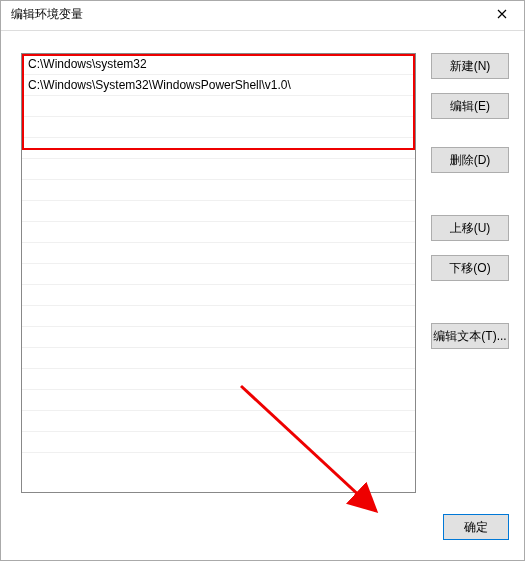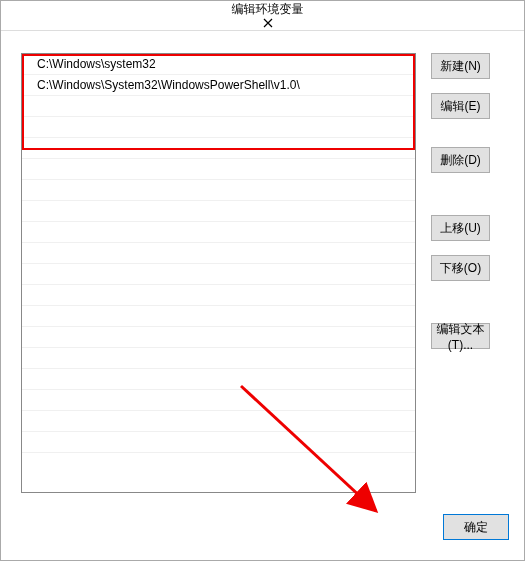--- a/index.html
+++ b/index.html
@@ -10,45 +10,44 @@
       width: 525px;
       height: 561px;
       overflow: hidden;
       position: relative;
     }
     .window { border: 1px solid #aaa; width: 525px; height: 561px; position: relative; background: #fff; }
     .titlebar {
       display: flex; align-items: center; justify-content: space-between;
       height: 30px; padding: 0 0 3px 10px; border-bottom: 1px solid #ddd;
       background: #fff;
-      flex-direction: column;
     }
     .titlebar .title { font-size: 12px; color: #000; }
     .titlebar .close {
       width: 45px; height: 30px; display:flex; align-items:center; justify-content:center;
       font-size: 14px; color:#000; cursor:default;
     }
     .titlebar .close svg { width:10px; height:10px; }
     .body { position:absolute; top:30px; left:0; right:0; bottom:0; }
     .listbox {
       position:absolute; top:22px; left:20px; width:395px; height:440px;
       border:1px solid #888; background:#fff; overflow:hidden;
     }
     .highlight-box {
       position:absolute; top:0; left:0; right:0; height:96px;
       border:2px solid #e00; pointer-events:none;
     }
     .row {
-      height:21px; line-height:21px; padding:0 15px; border-bottom:1px solid #f0f0f0;
+      height:21px; line-height:21px; padding:0 6px; border-bottom:1px solid #f0f0f0;
       white-space:nowrap; overflow:hidden; text-overflow:ellipsis; font-size:12px; color:#000;
     }
     .row:nth-child(n+5) { color:transparent; } 
     .btns { position:absolute; top:22px; right:15px; width:78px; }
     .btn {
-      width:59px; height:26px; border:1px solid #adadad; background:#e1e1e1;
+      width:78px; height:26px; border:1px solid #adadad; background:#e1e1e1;
       font-family:inherit; font-size:12px; color:#000; display:flex; align-items:center; justify-content:center;
       cursor:default;
     }
     .gap { height:14px; }
     .biggap { height:42px; }
     .footer {
       position:absolute; left:0; right:0; bottom:18px; height:30px;
       display:flex; justify-content:flex-end; gap:8px; padding-right:15px; align-items:center;
     }
     .footer .btn { width:66px; }

